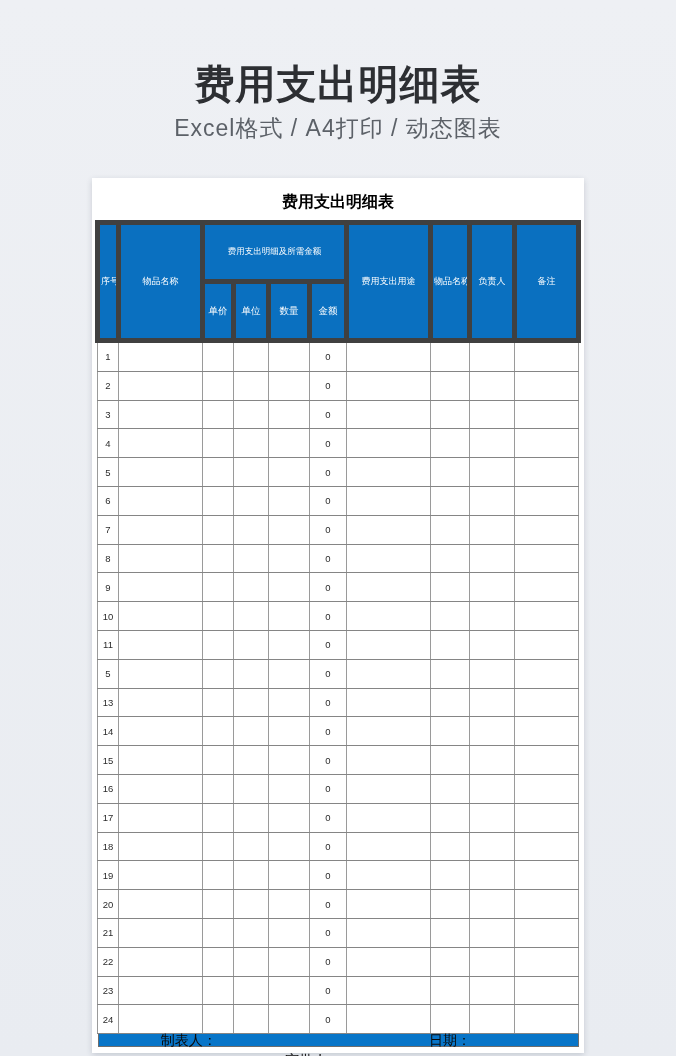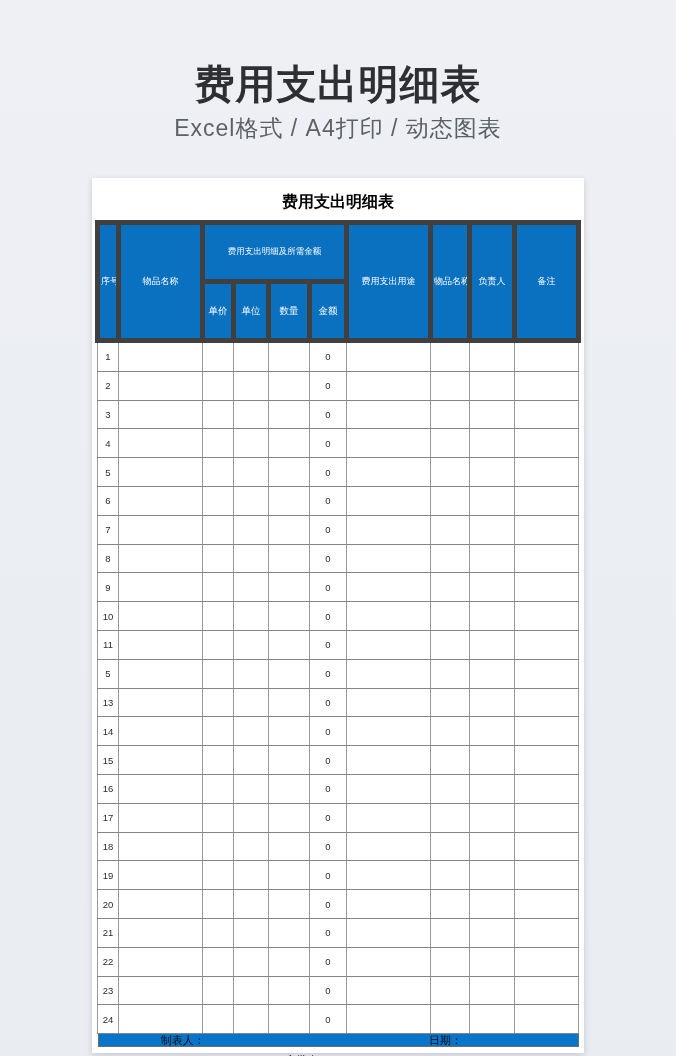--- a/index.html
+++ b/index.html
@@ -94,21 +94,21 @@
     height: 13px;
     margin: 0 auto;
     background: var(--footer-blue, #0875c8);
     border: 1px solid #6d6d6d;
     border-top: none;
     box-sizing: border-box;
   }
   .sheet-footer span {
     position: absolute;
     top: 0;
-    font-size: 11px;
+    font-size: 14px;
     line-height: 12px;
     color: #0a0a0a;
     white-space: nowrap;
   }
   .sheet-footer .f-preparer { left: 13%; }
   .sheet-footer .f-approver { left: 39%; margin-top: 20px; }
   .sheet-footer .f-date     { left: 69%; text-align: center; }
 </style>
 </head>
 <body>

